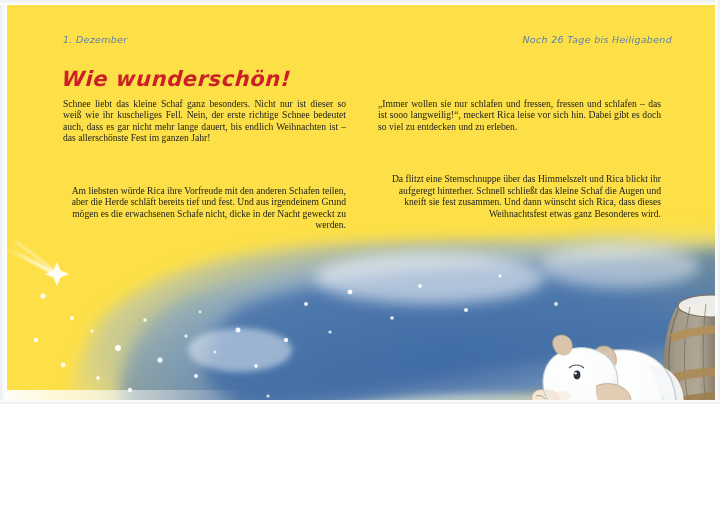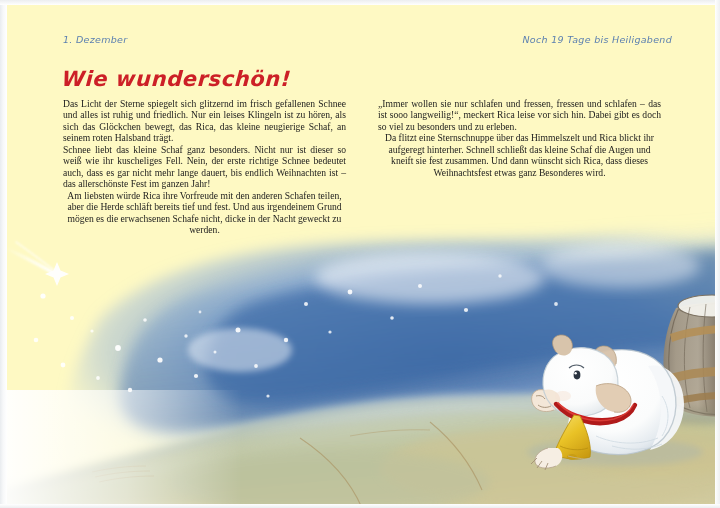--- a/index.html
+++ b/index.html
@@ -10,22 +10,22 @@
   body {
     width: 720px;
     height: 508px;
     overflow: hidden;
     font-family: "Liberation Serif", serif;
   }
 
   #page {
     position: relative;
     width: 720px;
-    height: 508px;
-    background: #fef9c3;
+    height: 404px;
+    background: #fde047;
     overflow: hidden;
   }
 
   
   .page-edge-left {
     position: absolute;
     left: 0; top: 0;
     width: 7px; height: 508px;
     background: linear-gradient(to right, #e9ecef 0%, #f7f8f9 45%, #ffffff 100%);
     z-index: 6;
@@ -97,21 +97,21 @@
     z-index: 5;
   }
   .col.left  { left: 63px; }
   .col.right { left: 378px; }
   .col p {
     margin: 0;
     text-align: justify;
     text-justify: inter-word;
     hyphens: auto;
   }
-  .col p.last { text-align: center; }
+  .col p.last { text-align: right; margin-top: 41px; }
 
   
   #illustration {
     position: absolute;
     left: 0;
     top: 200px;
     width: 720px;
     height: 308px;
     z-index: 1;
     pointer-events: none;
@@ -402,32 +402,31 @@
             <path d="M548,263 L545,270"></path>
           </g>
           <path d="M568,256 C576,258 586,260 596,259" stroke="#c6b9a4" stroke-width="1" fill="none" opacity="0.7"></path>
         </g>
       </g>
     </svg>
   </div>
 
   <div class="running-head left">1. Dezember</div>
 
-  <div class="running-head right">Noch 19 Tage bis Heiligabend</div>
+  <div class="running-head right">Noch 26 Tage bis Heiligabend</div>
 
   <h1 class="story-title">Wie wunderschön!</h1>
 
   <div class="col left">
-    <p>Das Licht der Sterne spiegelt sich glitzernd im frisch gefallenen Schnee und alles ist ruhig und friedlich. Nur ein leises Klingeln ist zu hören, als sich das Glöckchen bewegt, das Rica, das kleine neugierige Schaf, an seinem roten Halsband trägt.</p>
     <p>Schnee liebt das kleine Schaf ganz besonders. Nicht nur ist dieser so weiß wie ihr kuscheliges Fell. Nein, der erste richtige Schnee bedeutet auch, dass es gar nicht mehr lange dauert, bis endlich Weihnachten ist – das allerschönste Fest im ganzen Jahr!</p>
     <p class="last">Am liebsten würde Rica ihre Vorfreude mit den anderen Schafen teilen, aber die Herde schläft bereits tief und fest. Und aus irgendeinem Grund mögen es die erwachsenen Schafe nicht, dicke in der Nacht geweckt zu werden.</p>
   </div>
 
   <div class="col right">
-    <p>„Immer wollen sie nur schlafen und fressen, fressen und schlafen – das ist sooo langweilig!“, meckert Rica leise vor sich hin. Dabei gibt es doch so viel zu besonders und zu erleben.</p>
+    <p>„Immer wollen sie nur schlafen und fressen, fressen und schlafen – das ist sooo langweilig!“, meckert Rica leise vor sich hin. Dabei gibt es doch so viel zu entdecken und zu erleben.</p>
     <p class="last">Da flitzt eine Sternschnuppe über das Himmelszelt und Rica blickt ihr aufgeregt hinterher. Schnell schließt das kleine Schaf die Augen und kneift sie fest zusammen. Und dann wünscht sich Rica, dass dieses Weihnachtsfest etwas ganz Besonderes wird.</p>
   </div>
 
   <div class="page-edge-left"></div>
   <div class="page-edge-top"></div>
   <div class="page-edge-right"></div>
   <div class="page-edge-bottom"></div>
 </div>
 
 </body></html>

